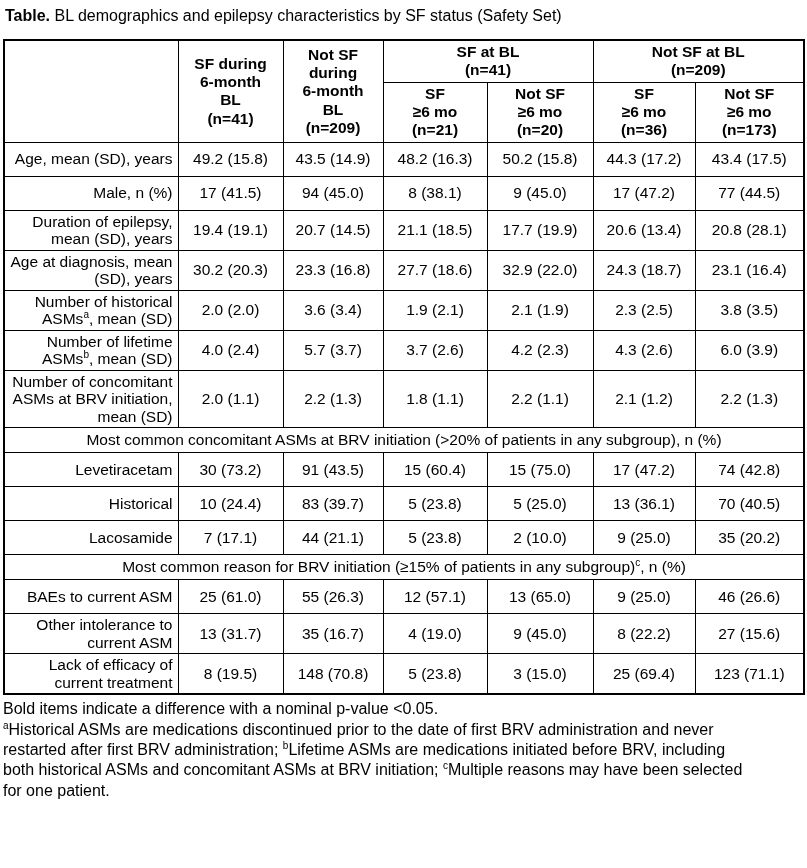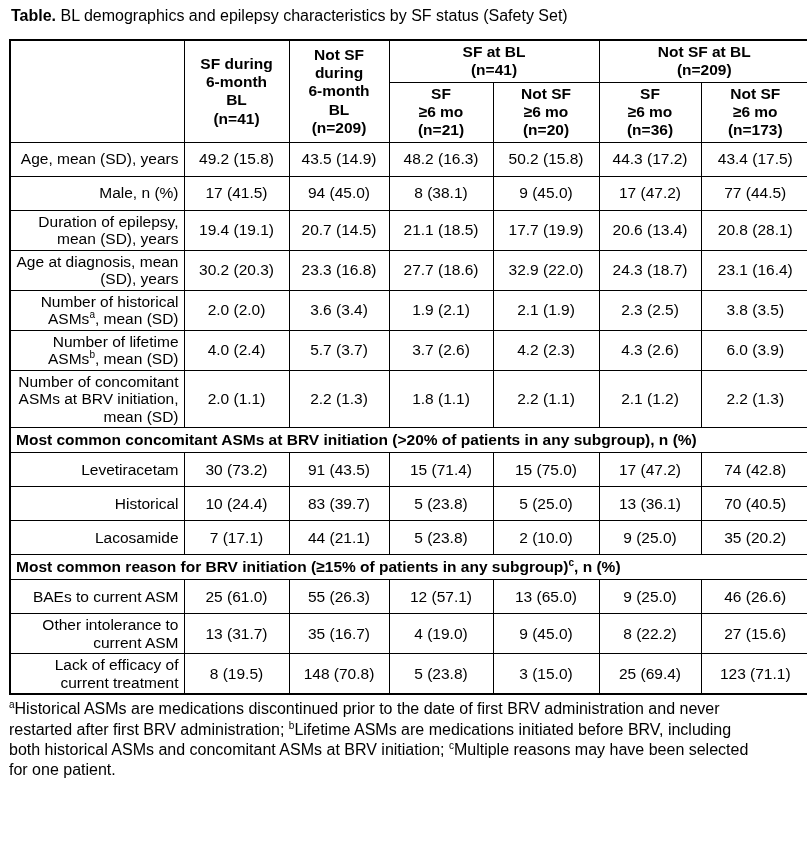--- a/index.html
+++ b/index.html
@@ -5,21 +5,21 @@
   html, body {
     margin: 0;
     padding: 0;
     background: #ffffff;
     color: #000000;
     font-family: "Liberation Sans", "DejaVu Sans", sans-serif;
   }
   .page {
     width: 773px;
     box-sizing: border-box;
-    padding: 4px 3px 6px 9px;
+    padding: 4px 3px 6px 3px;
   }
   .title {
     font-size: 16px;
     line-height: 1.2;
     margin: 2px 0 14px 2px;
   }
   .title b { font-weight: bold; }
 
   table.demo {
     border-collapse: collapse;
@@ -46,23 +46,23 @@
   tbody td {
     font-size: 15.5px;
     height: 34px;
     padding: 2px 5px;
     line-height: 1.13;
   }
   td.rowlabel { text-align: right; }
   td.val      { text-align: center; }
   td.val.bold { font-weight: normal; }
   tr.section-row td {
-    text-align: left;
+    text-align: center;
     height: 25px;
-    font-weight: bold;
+    font-weight: normal;
   }
   sup {
     font-size: 10px;
     line-height: 0;
     vertical-align: super;
   }
   .footnotes {
     margin-top: 4px;
     max-width: 745px;
     font-size: 16px;
@@ -183,21 +183,21 @@
           <td class="val">2.1 (1.2)</td>
           <td class="val">2.2 (1.3)</td>
         </tr>
         <tr class="section-row">
           <td colspan="7"><span>Most common concomitant ASMs at BRV initiation (&gt;20% of patients in any subgroup), n (%)</span></td>
         </tr>
         <tr>
           <td class="rowlabel"><span>Levetiracetam</span></td>
           <td class="val bold">30 (73.2)</td>
           <td class="val bold">91 (43.5)</td>
-          <td class="val">15 (71.4)</td>
+          <td class="val">15 (60.4)</td>
           <td class="val">15 (75.0)</td>
           <td class="val">17 (47.2)</td>
           <td class="val">74 (42.8)</td>
         </tr>
         <tr>
           <td class="rowlabel"><span>Historical</span></td>
           <td class="val">10 (24.4)</td>
           <td class="val">83 (39.7)</td>
           <td class="val">5 (23.8)</td>
           <td class="val">5 (25.0)</td>
@@ -240,16 +240,17 @@
           <td class="val bold">148 (70.8)</td>
           <td class="val">5 (23.8)</td>
           <td class="val">3 (15.0)</td>
           <td class="val">25 (69.4)</td>
           <td class="val">123 (71.1)</td>
         </tr>
       </tbody>
   </table>
 
   <div class="footnotes" id="footnotes">
+      <p><span>Bold items indicate a difference with a nominal p-value &lt;0.05.</span></p>
       <p><sup>a</sup><span>Historical ASMs are medications discontinued prior to the date of first BRV administration and never restarted after first BRV administration; </span><sup>b</sup><span>Lifetime ASMs are medications initiated before BRV, including both historical ASMs and concomitant ASMs at BRV initiation; </span><sup>c</sup><span>Multiple reasons may have been selected for one patient.</span></p>
     </div>
 
 </div>
 
 </body></html>

